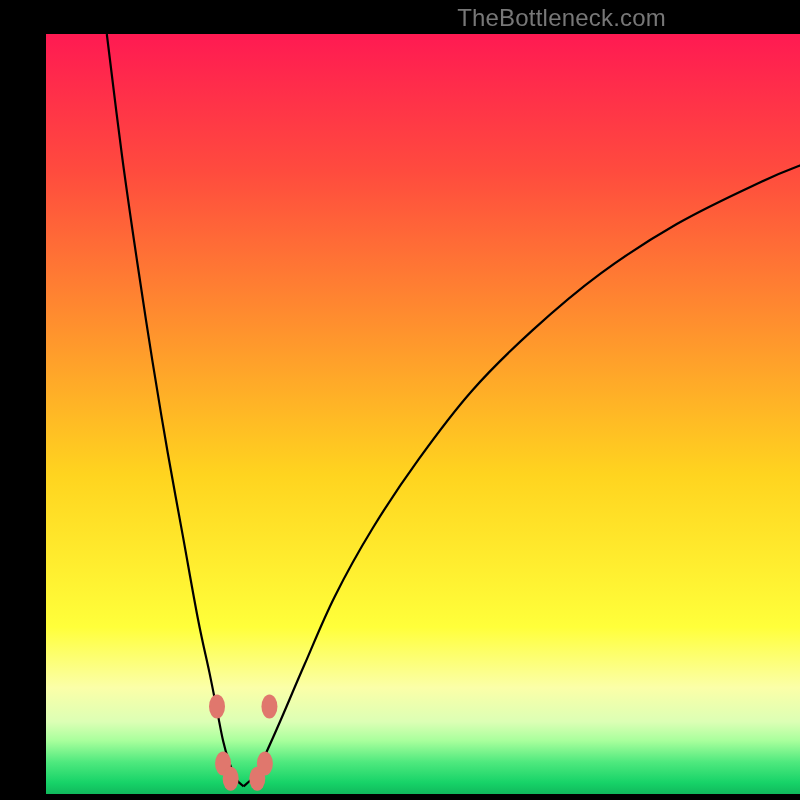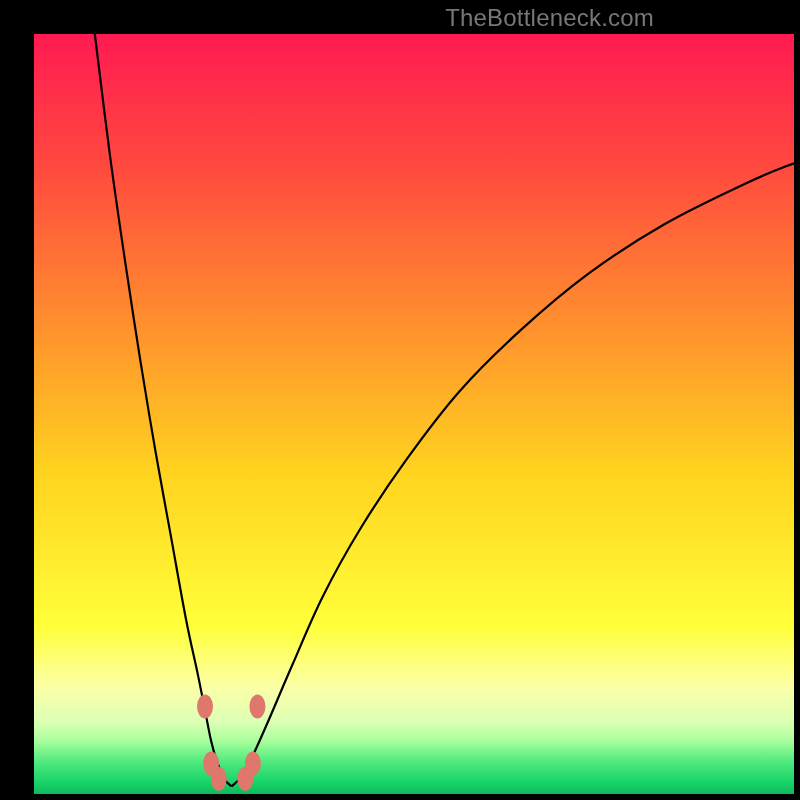--- a/index.html
+++ b/index.html
@@ -6,21 +6,21 @@
     margin: 0;
     padding: 0;
     width: 800px;
     height: 800px;
     background: #000;
     overflow: hidden;
     font-family: Arial, Helvetica, sans-serif;
   }
   .frame {
     position: absolute;
-    top: 0; left: 0;
+    top: 0; left: 12px;
     width: 660px; height: 800px;
     background: #000;
   }
   .plot {
     position: absolute;
     background: #fff;
   }
   .watermark {
     position: absolute;
     color: #777;

